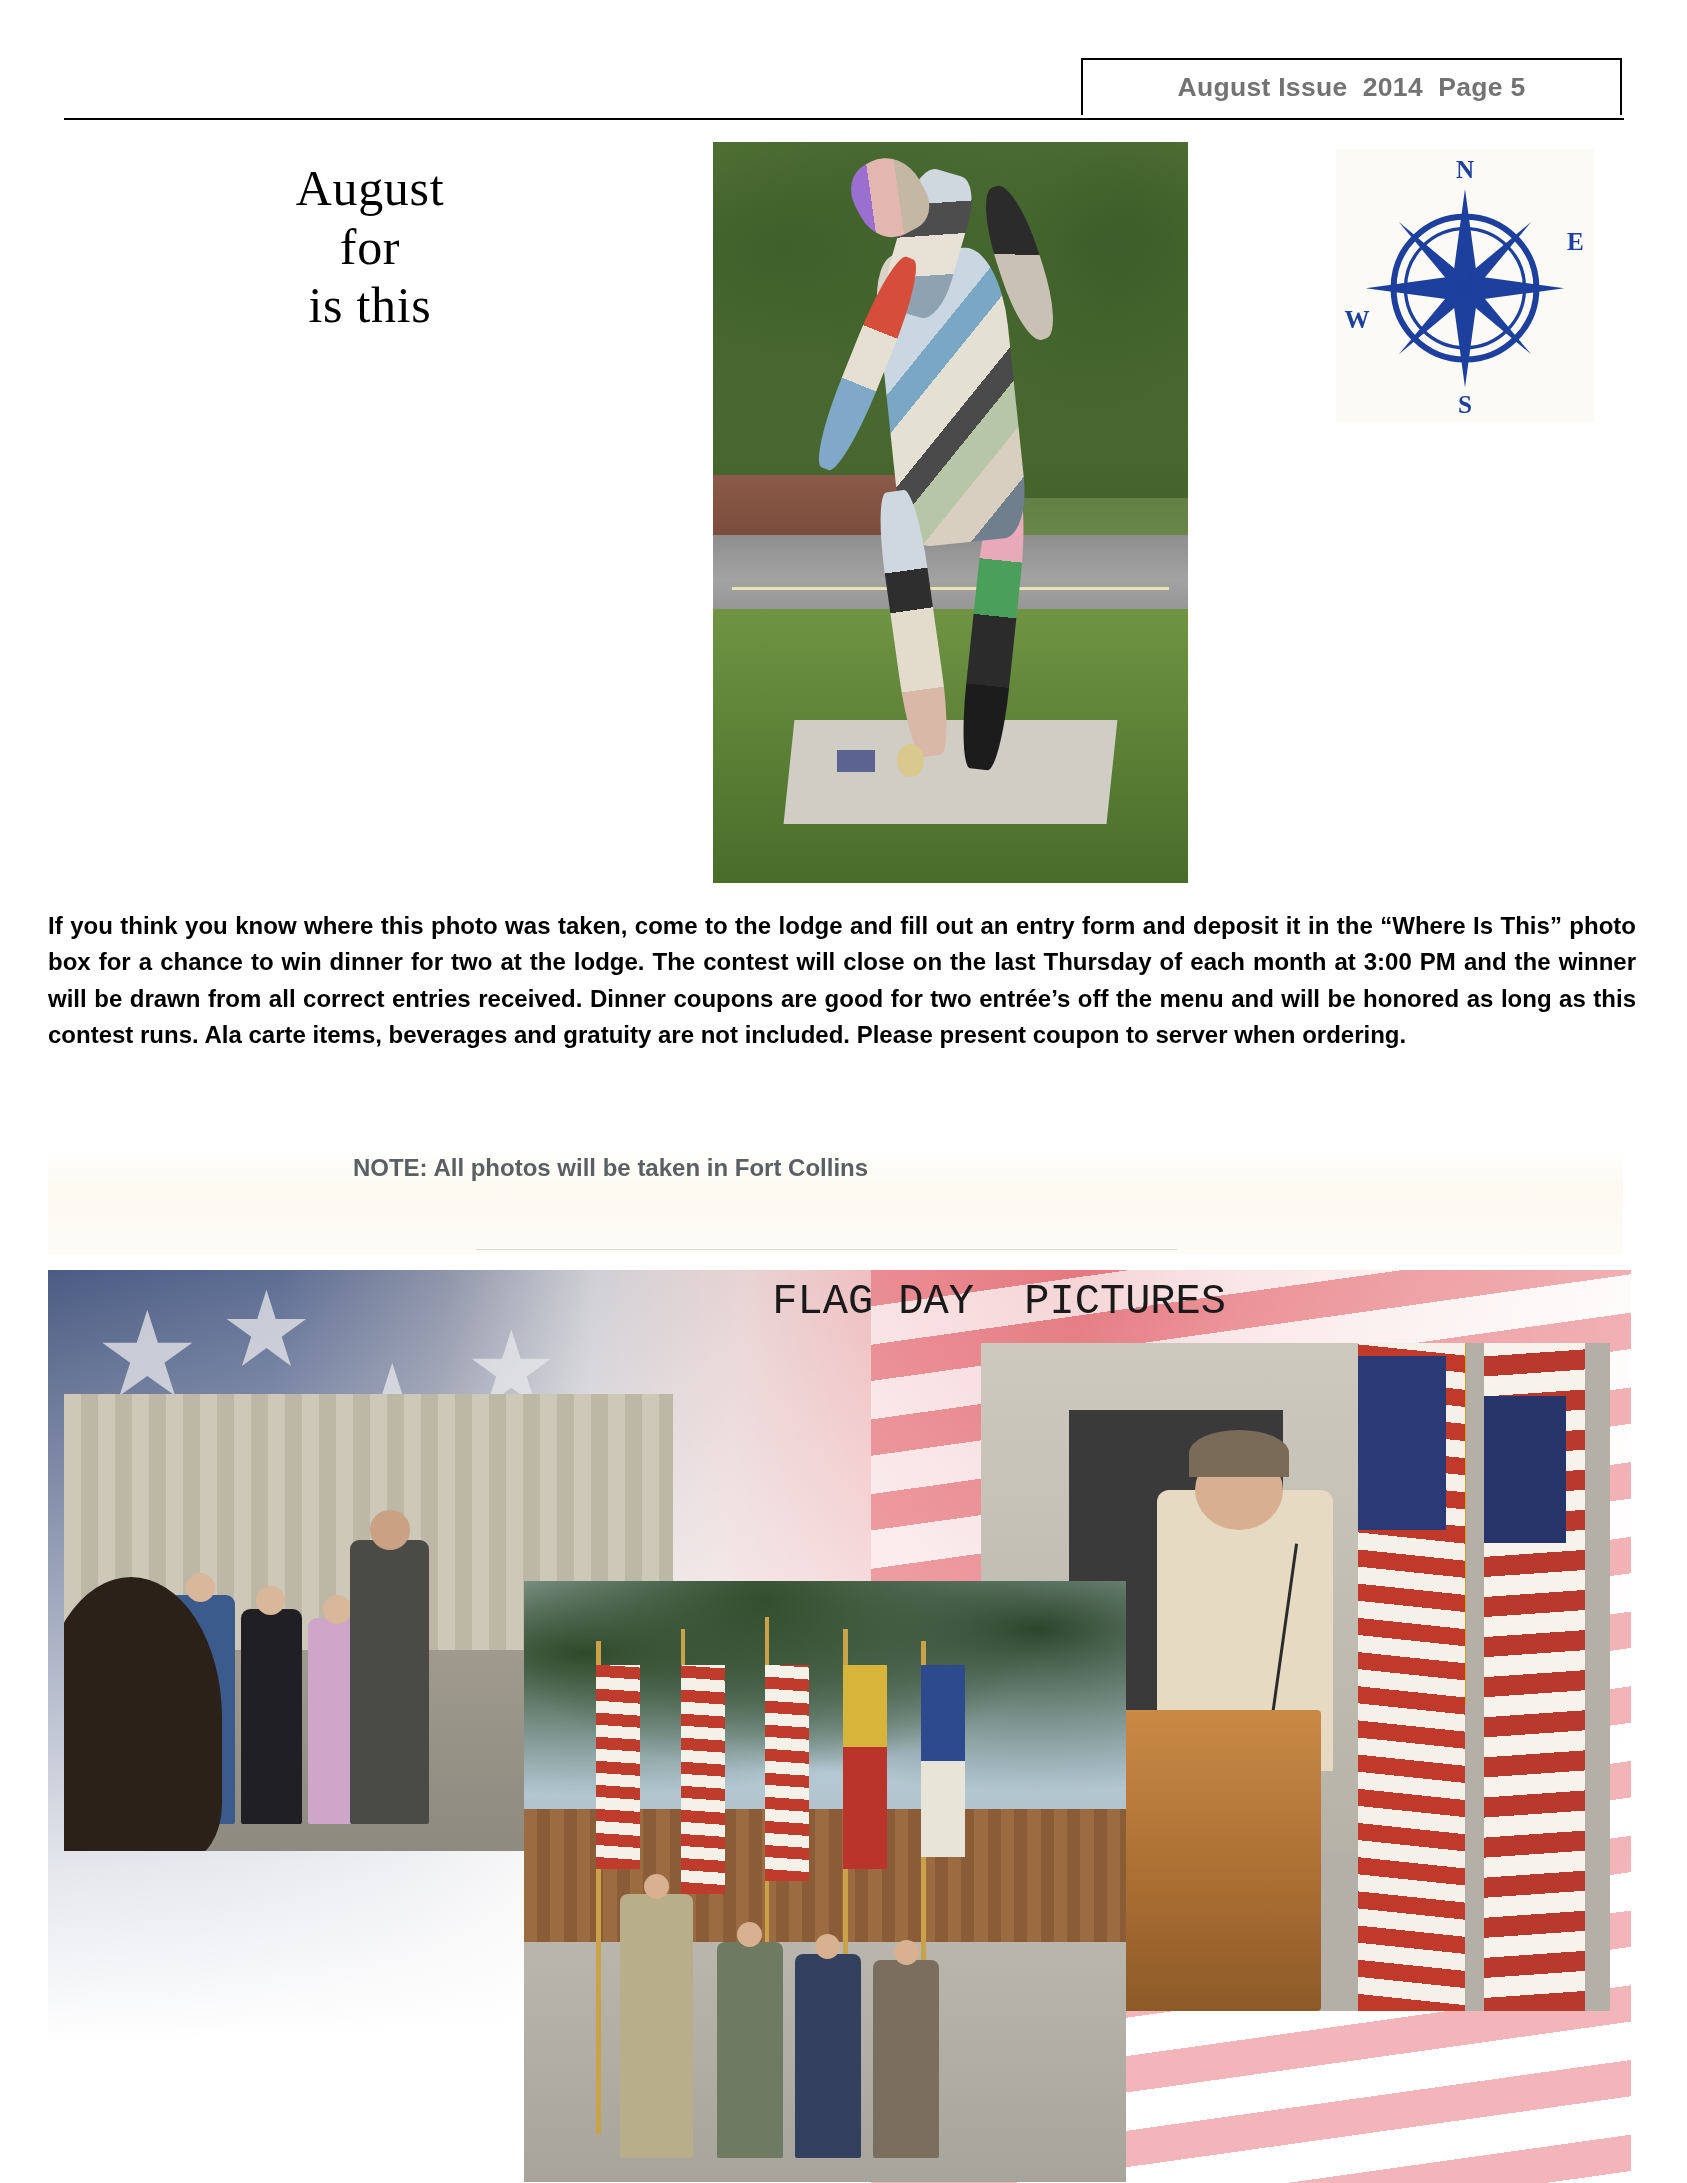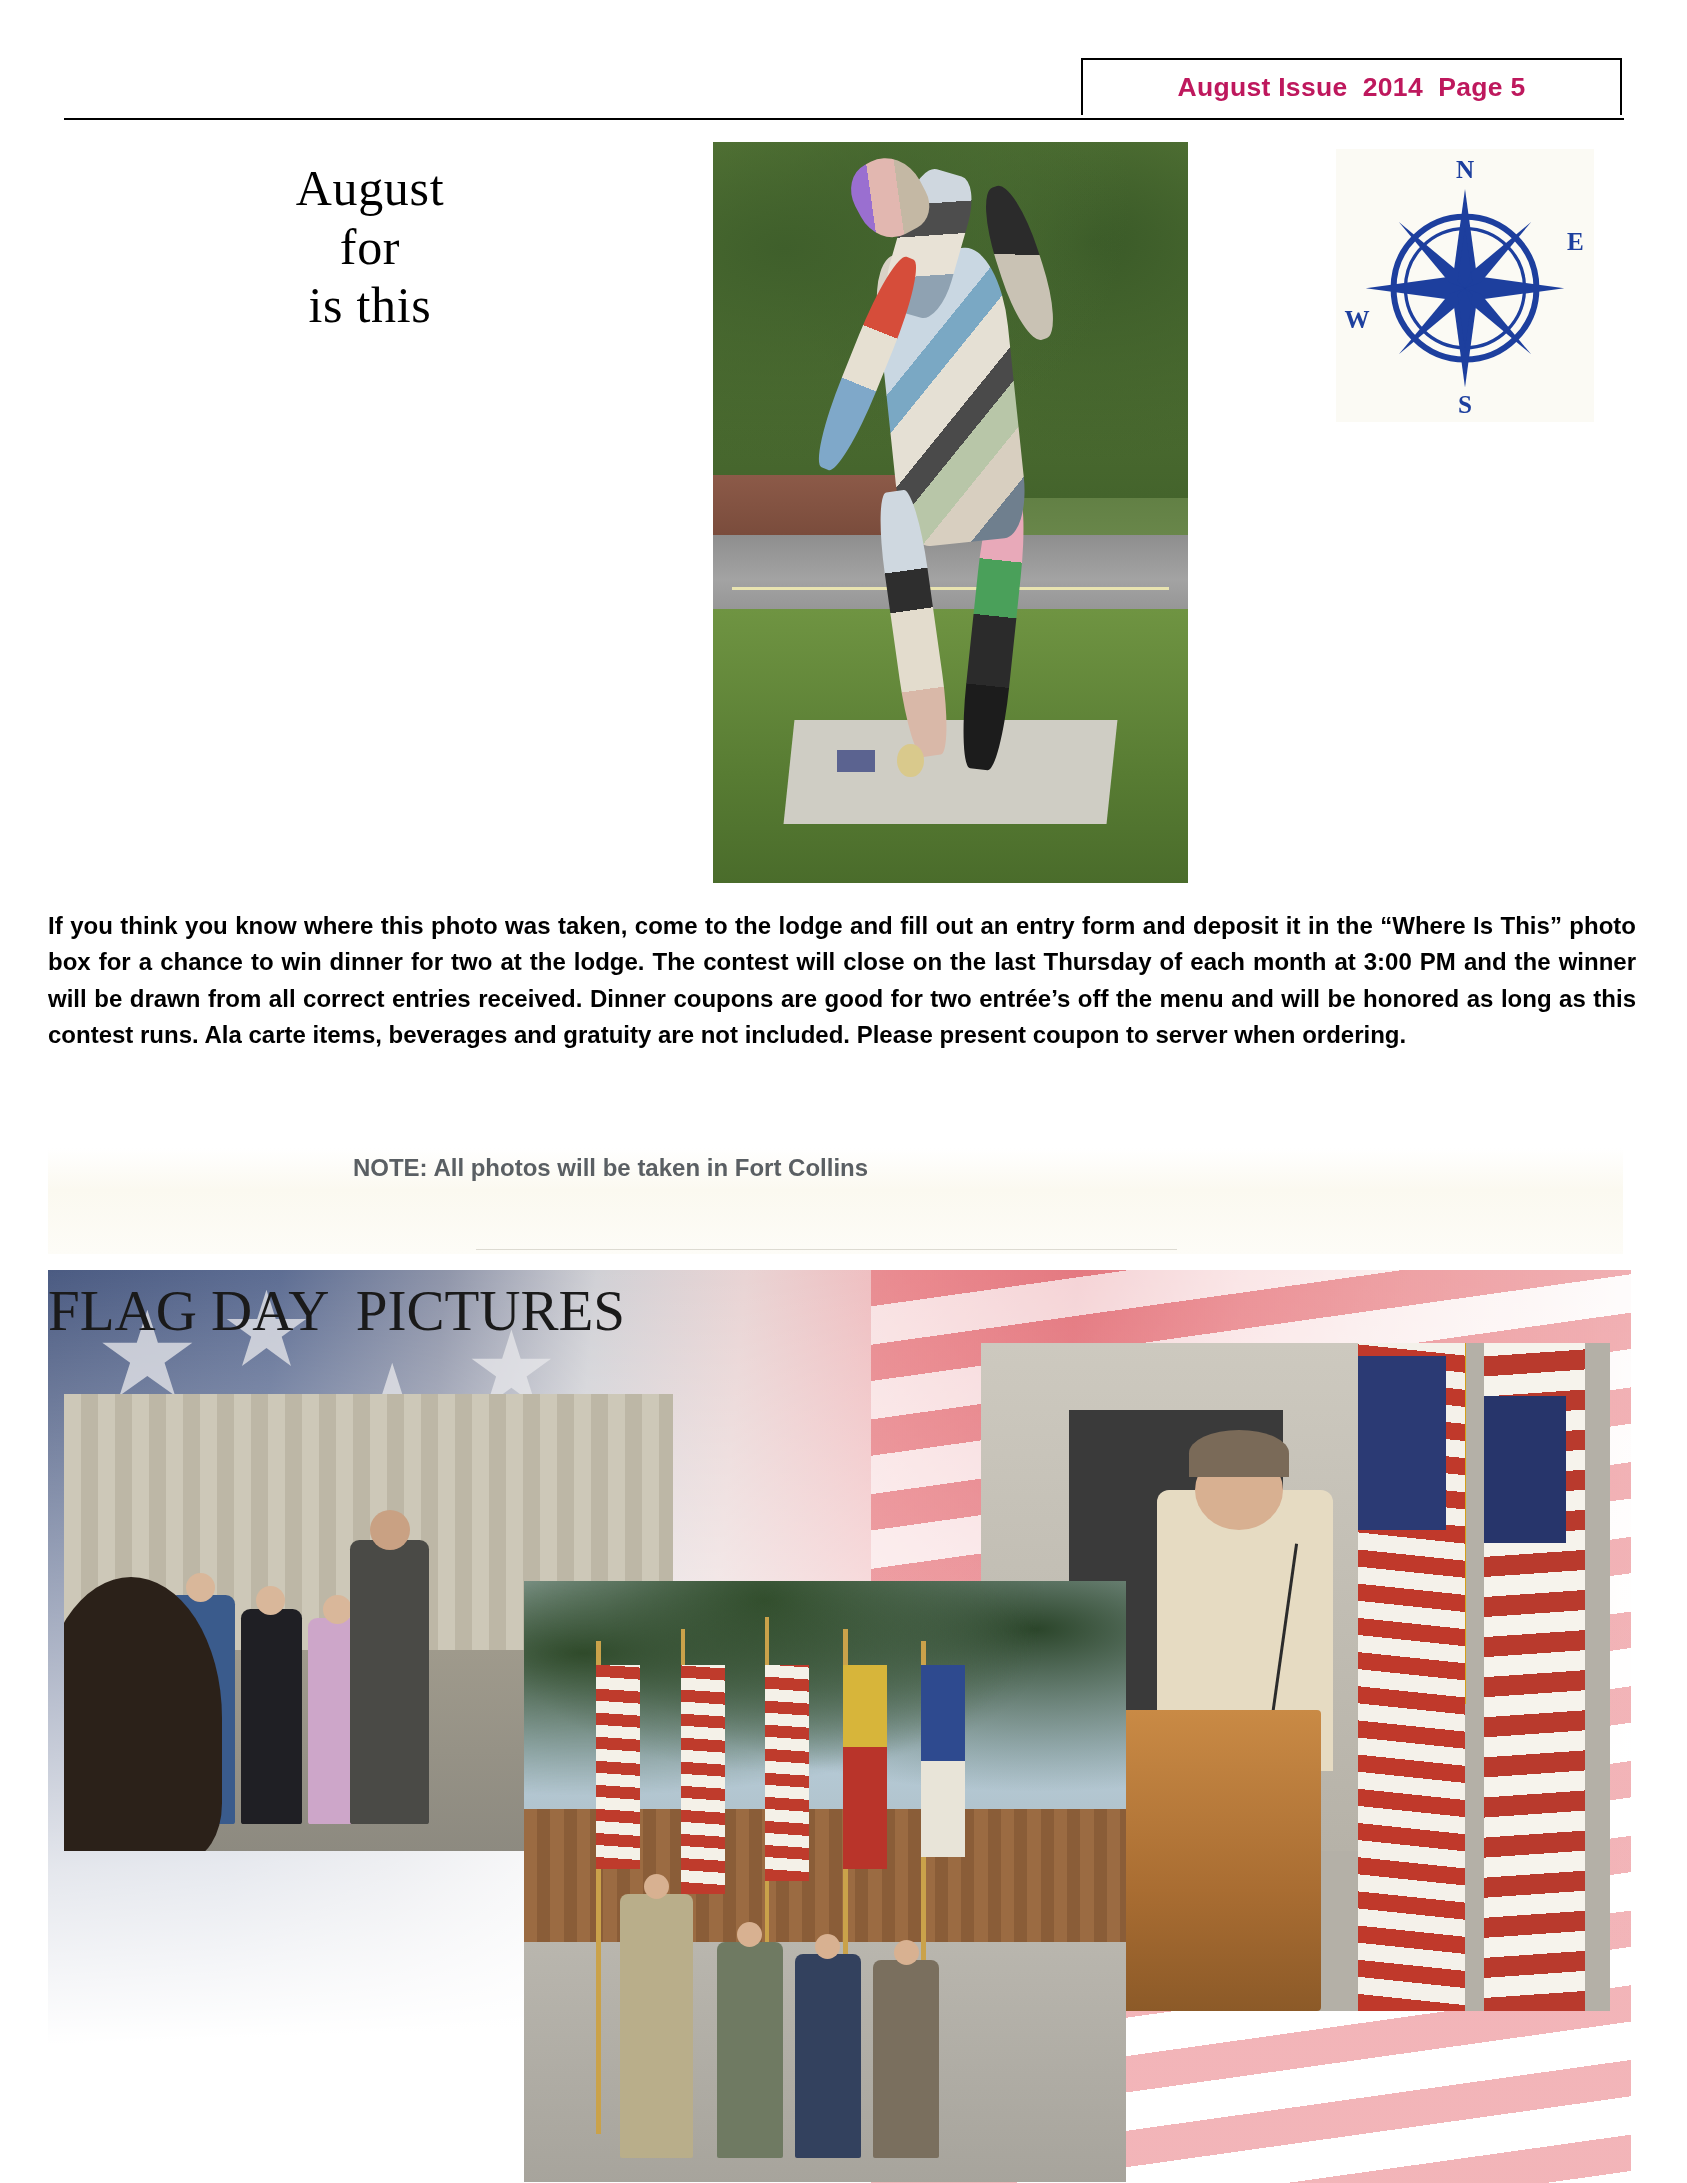--- a/index.html
+++ b/index.html
@@ -48,21 +48,21 @@
     position: absolute;
     left: 0; top: 0;
     width: 100%;
     height: 100%;
     display: flex;
     align-items: center;
     justify-content: center;
     font-size: 26.5px;
     font-weight: bold;
     letter-spacing: 0.3px;
-    color: #be185d;
+    color: #737373;
     white-space: pre;
   }
 
   
   .title-block {
     position: absolute;
     left: 198px;
     top: 159px;
     width: 344px;
     text-align: center;
@@ -265,23 +265,23 @@
       repeating-linear-gradient(172deg,
         rgba(222,60,70,0.38) 0px, rgba(222,60,70,0.38) 36px,
         rgba(255,255,255,0.55) 36px, rgba(255,255,255,0.55) 74px);
     filter: blur(0.7px);
   }
   .flag-title {
     position: absolute;
     left: 0;
     top: 8px;
     width: 1178px;
-    text-align: left;
-    font-family: Liberation Serif, serif;
-    font-size: 57px;
+    text-align: right;
+    font-family: Liberation Mono, monospace;
+    font-size: 42px;
     color: #1a1a1a;
     white-space: pre;
   }
 
   
   .photo-salute {
     position: absolute;
     left: 16px;
     top: 124px;
     width: 609px;

